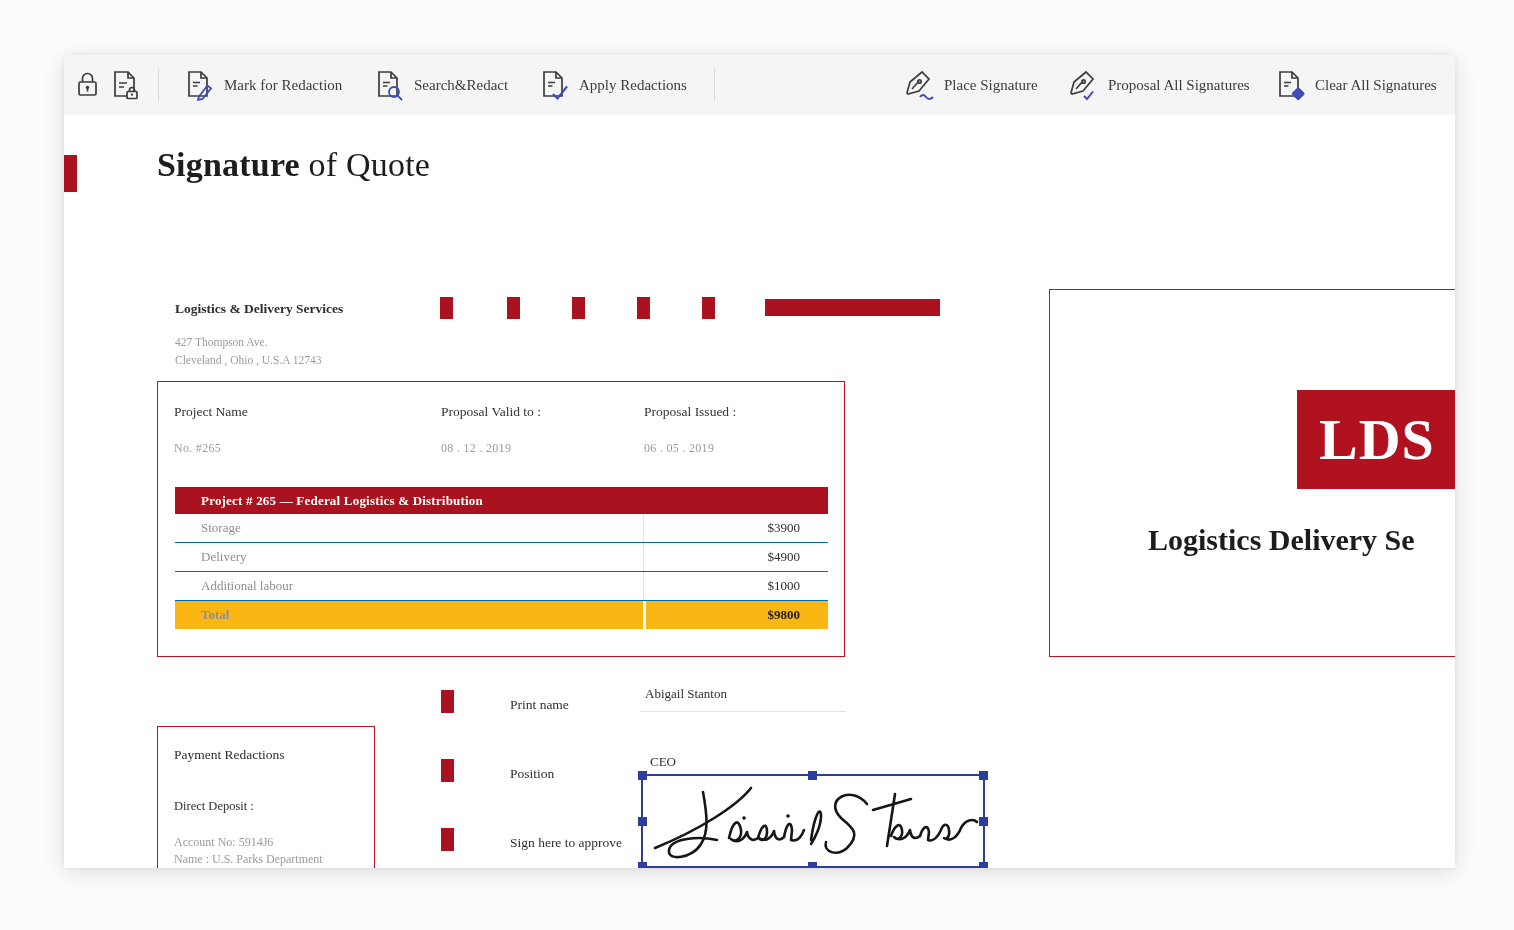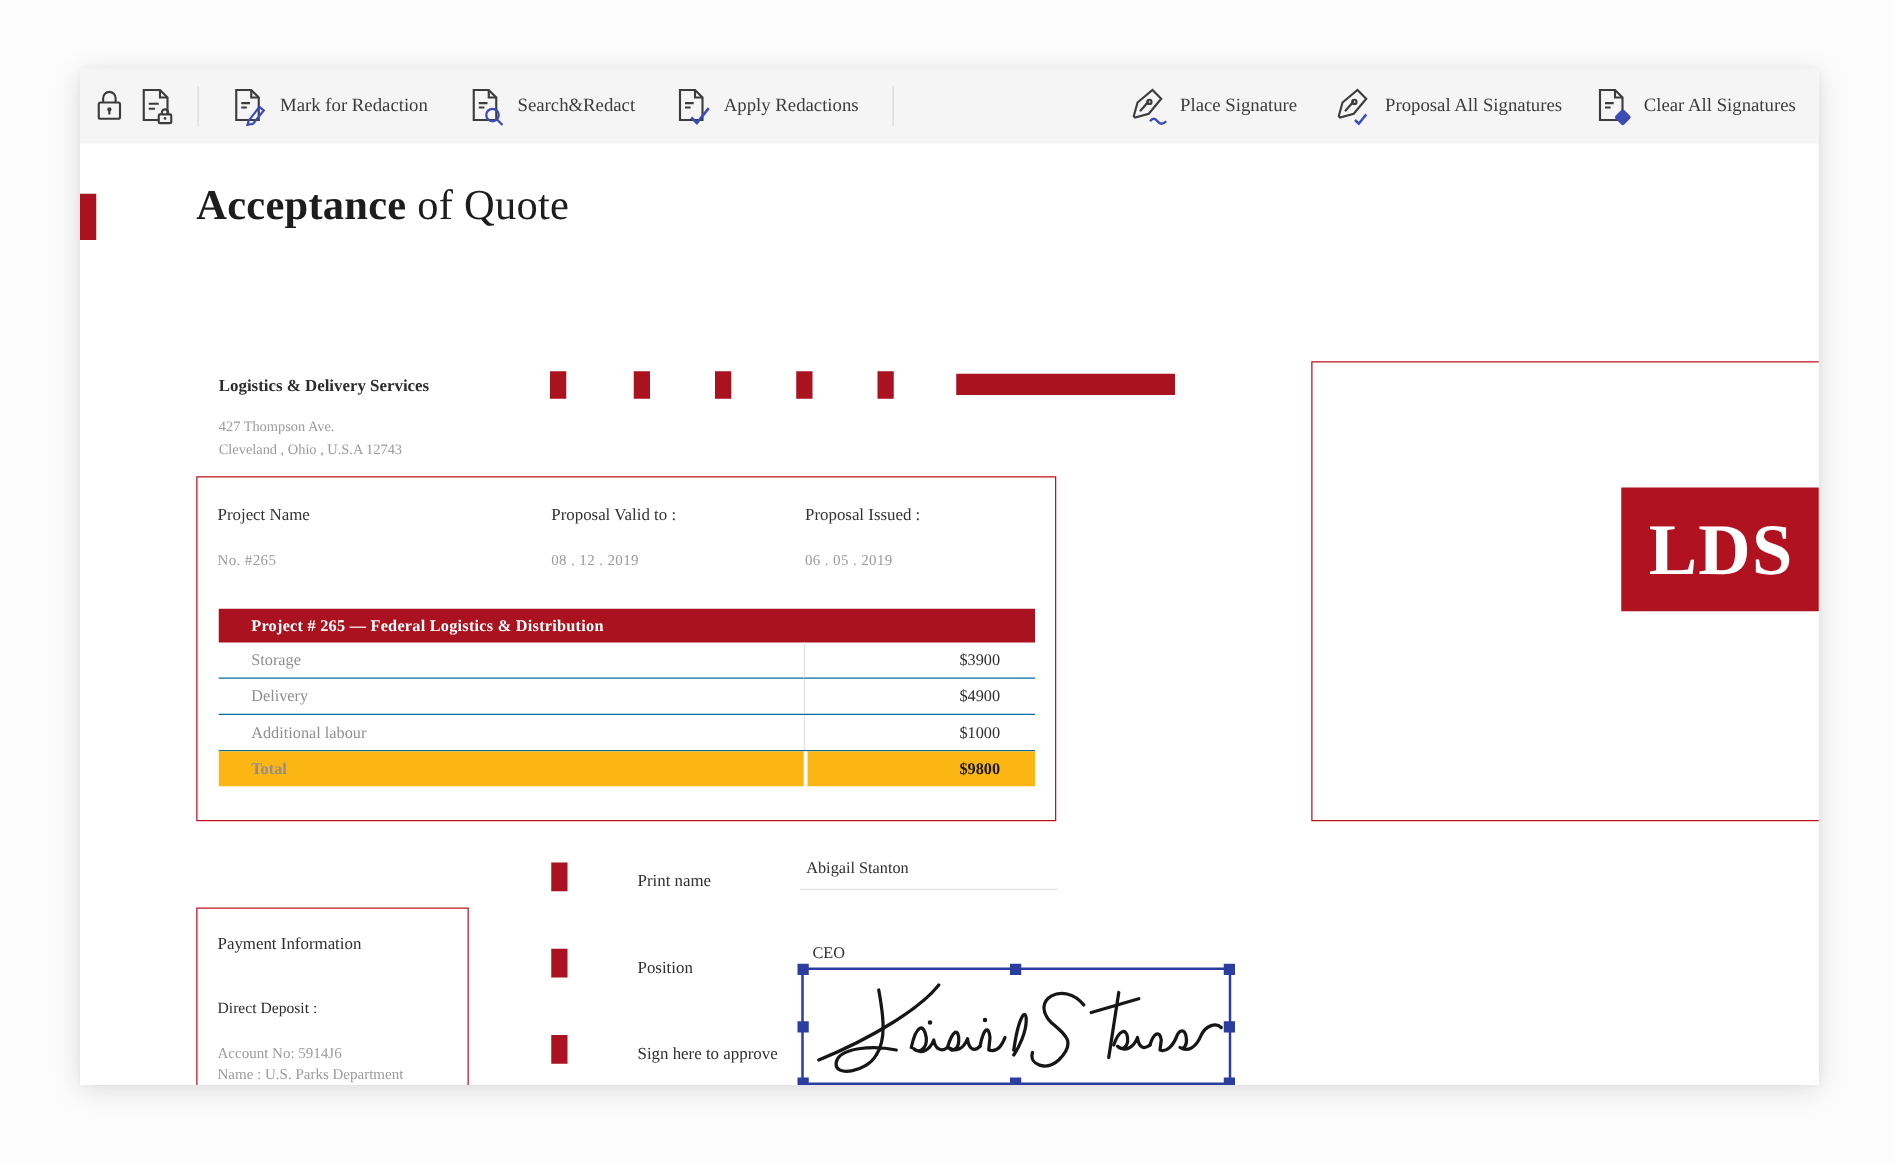--- a/index.html
+++ b/index.html
@@ -181,21 +181,21 @@
       </svg>
       <span>Clear All Signatures</span>
     </div>
 
   </div>
 
   <div class="page">
 
     <div class="abs accent-bar"></div>
 
-    <div class="abs doc-title"><b>Acceptance</b><span> of Quote</span></div>
+    <div class="abs doc-title"><b>Signature</b><span> of Quote</span></div>
 
     <div class="abs company-name">Logistics &amp; Delivery Services</div>
     <div class="abs addr" style="left:111px; top:221px;">427 Thompson Ave.</div>
     <div class="abs addr" style="left:111px; top:239px;">Cleveland , Ohio , U.S.A 12743</div>
 
     <div class="abs red-sq" style="left:376px;"></div>
     <div class="abs red-sq" style="left:443px;"></div>
     <div class="abs red-sq" style="left:508px;"></div>
     <div class="abs red-sq" style="left:573px;"></div>
     <div class="abs red-sq" style="left:638px;"></div>
@@ -227,23 +227,24 @@
       <div class="pt-row pt-total">
         <div class="pt-name">Total</div>
         <div class="pt-amt">$9800</div>
       </div>
     </div>
 
     <div class="abs lds-box"></div>
     <div class="abs lds-logo">
         <span>LDS</span>
       </div>
+    <div class="abs lds-name">Logistics Delivery Se</div>
 
     <div class="abs payment-box"></div>
-    <div class="abs pay-title">Payment Information</div>
+    <div class="abs pay-title">Payment Redactions</div>
     <div class="abs pay-line-dark" style="left:110px; top:684px;">Direct Deposit :</div>
     <div class="abs pay-line-gray" style="left:110px; top:720px;">Account No: 5914J6</div>
     <div class="abs pay-line-gray" style="left:110px; top:737px;">Name :  U.S. Parks Department</div>
 
     <div class="abs bullet" style="top:575px;"></div>
     <div class="abs bullet" style="top:644px;"></div>
     <div class="abs bullet" style="top:713px;"></div>
 
     <div class="abs s-label" style="top:582px;">Print name</div>
     <div class="abs s-label" style="top:651px;">Position</div>

